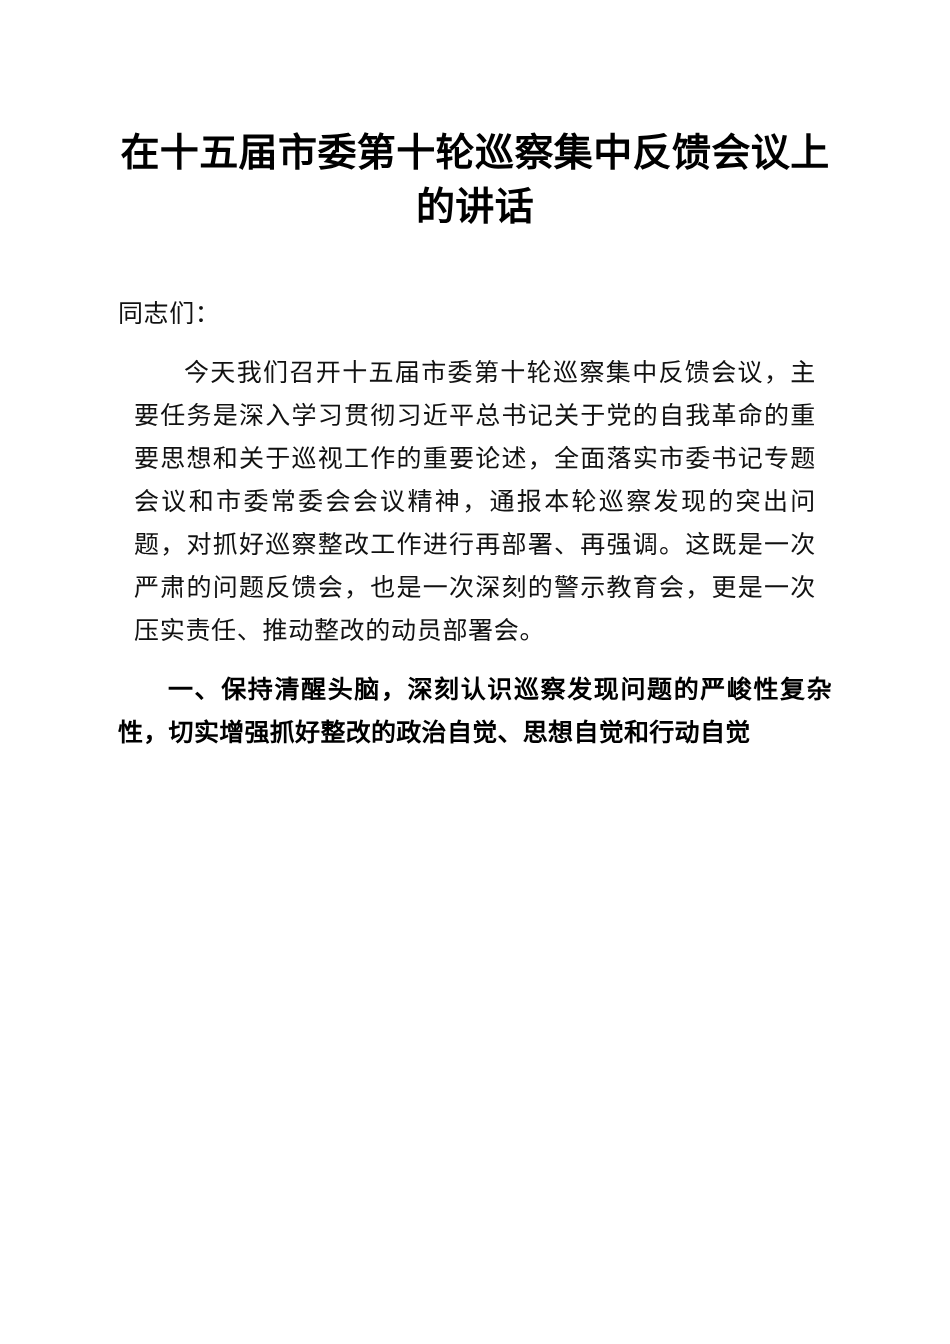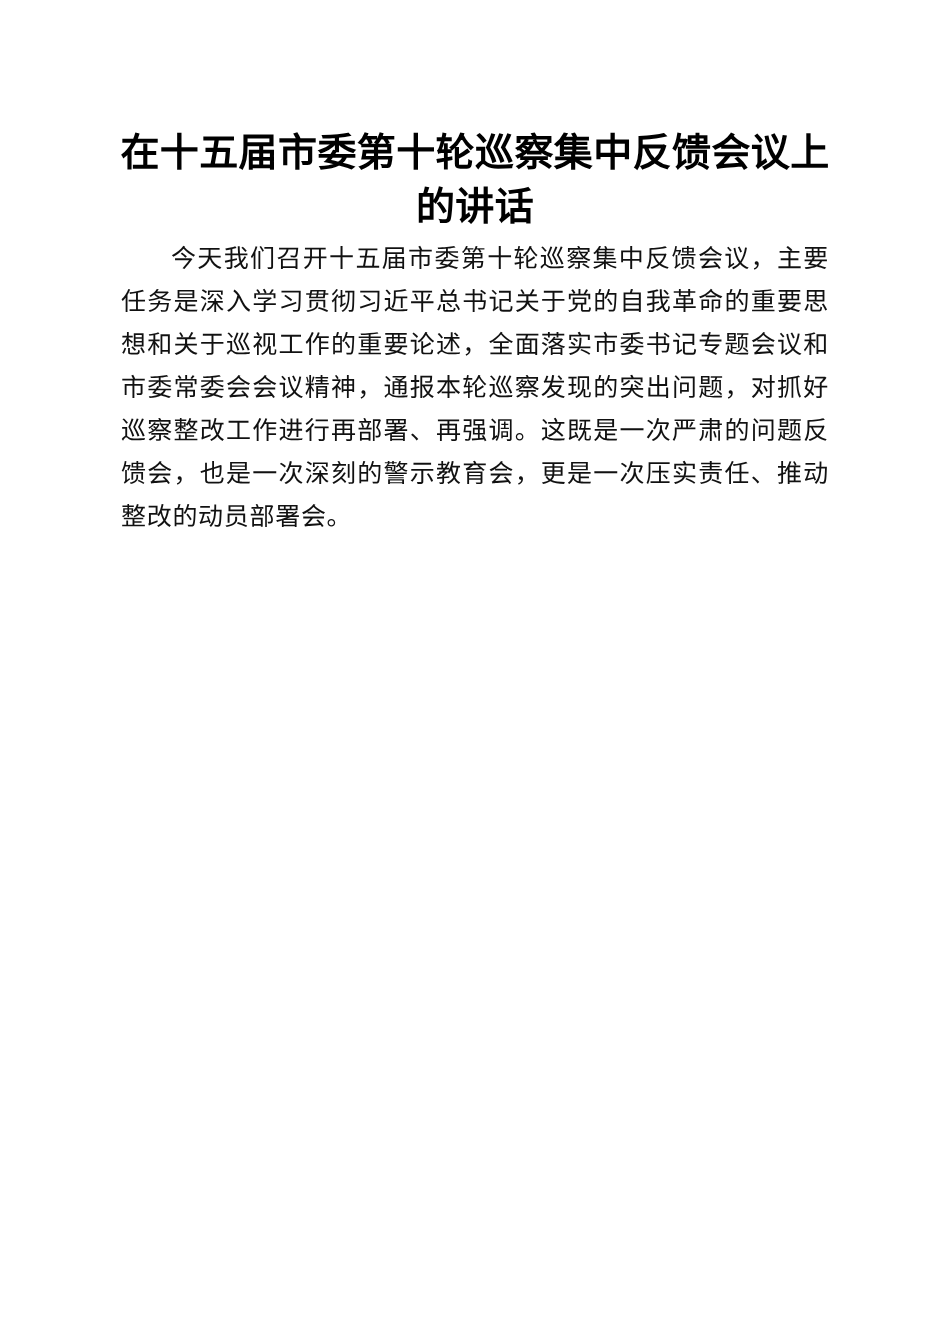--- a/index.html
+++ b/index.html
@@ -48,21 +48,21 @@
     font-family: "DejaVu Sans", "Liberation Sans", sans-serif;
     font-weight: 400;
     font-size: 25px;
     line-height: 43px;
     letter-spacing: 0.6px;
     color: #111111;
   }
 
   
   .body-para {
-    margin: 3px;
+    margin: 16px;
     font-family: "DejaVu Sans", "Liberation Sans", sans-serif;
     font-weight: 400;
     font-size: 25px;
     line-height: 43px;
     letter-spacing: 0.7px;
     text-align: justify;
     text-justify: inter-character;
     text-indent: 2em;
     color: #111111;
   }
@@ -82,19 +82,21 @@
   }
 </style>
 </head>
 <body>
 
 <div class="page">
   <div class="content">
 
     <h1 class="doc-title">在十五届市委第十轮巡察集中反馈会议上的讲话</h1>
 
+    <p class="salutation">同志们：</p>
 
     <div id="body-blocks">
         <p class="body-para">今天我们召开十五届市委第十轮巡察集中反馈会议，主要任务是深入学习贯彻习近平总书记关于党的自我革命的重要思想和关于巡视工作的重要论述，全面落实市委书记专题会议和市委常委会会议精神，通报本轮巡察发现的突出问题，对抓好巡察整改工作进行再部署、再强调。这既是一次严肃的问题反馈会，也是一次深刻的警示教育会，更是一次压实责任、推动整改的动员部署会。</p>
+        <p class="section-heading">一、保持清醒头脑，深刻认识巡察发现问题的严峻性复杂性，切实增强抓好整改的政治自觉、思想自觉和行动自觉</p>
       </div>
 
   </div>
 </div>
 
 </body></html>

